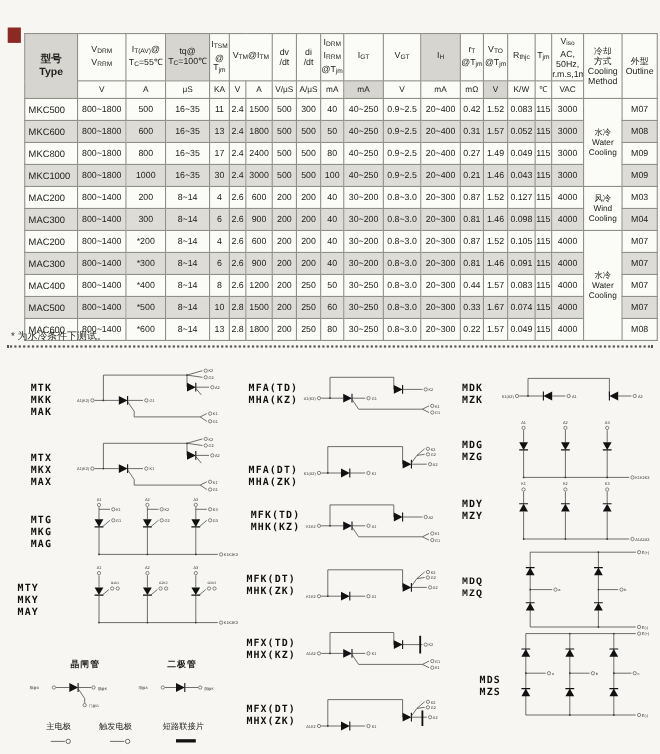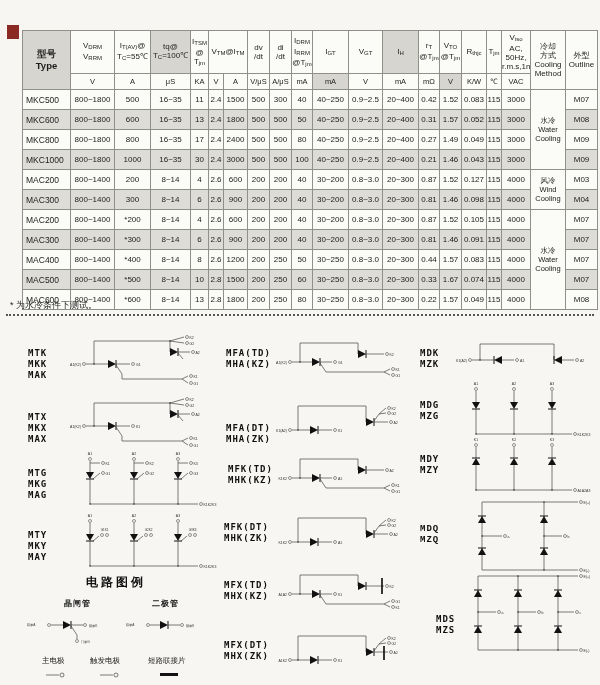--- a/index.html
+++ b/index.html
@@ -333,21 +333,20 @@
           <td>115</td>
           <td>4000</td>
           <td>M08</td>
         </tr>
       </tbody>
     </table>
   <div id="footnote">* 为水冷条件下测试。</div>
   <div id="dotted-divider"></div>
   <div id="diagram-layer">
     <div id="legend">
-        <div class="lg-title">电路图例</div>
         <div class="lg-sub" style="left:38px;top:24px">晶闸管</div>
         <div class="lg-sub" style="left:126px;top:24px">二极管</div>
         <div class="d-svg" style="left:0;top:36px"><svg width="105" height="42" viewBox="0 0 315 126">
             <text x="3" y="48" font-size="9.5" fill="#333" text-anchor="start">阳极A</text>
             <circle cx="69" cy="45" r="4.5" fill="none" stroke="#3b3b3b" stroke-width="1.6"></circle>
             <polyline points="75.0,45.0 111.0,45.0" fill="none" stroke="#3b3b3b" stroke-width="2"></polyline>
             <path d="M 111 33 L 135 45 L 111 57 Z" fill="#111"></path>
             <line x1="135" y1="33" x2="135" y2="57" stroke="#111" stroke-width="3"></line>
             <polyline points="135.0,45.0 171.0,45.0" fill="none" stroke="#3b3b3b" stroke-width="2"></polyline>
             <circle cx="177" cy="45" r="4.5" fill="none" stroke="#3b3b3b" stroke-width="1.6"></circle>
@@ -487,21 +486,21 @@
           <line x1="336" y1="87" x2="360" y2="87" stroke="#111" stroke-width="3"></line>
           <polyline points="357.0,87.0 378.0,69.0" fill="none" stroke="#3b3b3b" stroke-width="2"></polyline>
           <circle cx="387" cy="69" r="4.5" fill="none" stroke="#3b3b3b" stroke-width="1.6"></circle>
           <text x="394.5" y="73.80000000000001" font-size="10.5" fill="#333" text-anchor="start">G3</text>
           <polyline points="348.0,87.0 348.0,162.0" fill="none" stroke="#3b3b3b" stroke-width="2"></polyline>
           <circle cx="348" cy="162" r="2.4" fill="#3b3b3b"></circle>
           <polyline points="84.0,162.0 408.0,162.0" fill="none" stroke="#3b3b3b" stroke-width="2"></polyline>
           <circle cx="417" cy="162" r="4.5" fill="none" stroke="#3b3b3b" stroke-width="1.6"></circle>
           <text x="424.5" y="166.8" font-size="10.5" fill="#333" text-anchor="start">K1K2K3</text>
         </svg></div>
-      <div class="d-models" style="left: 28px; top: 210px;">MTY<br>MKY<br>MAY</div>
+      <div class="d-models" style="left: 16px; top: 210px;">MTY<br>MKY<br>MAY</div>
       <div class="d-svg" style="left: 62px; top: 192px;"><svg width="160" height="66" viewBox="0 0 480 198">
           <circle cx="84" cy="27" r="4.5" fill="none" stroke="#3b3b3b" stroke-width="1.6"></circle>
           <text x="84" y="15" font-size="10.5" fill="#333" text-anchor="middle">A1</text>
           <polyline points="84.0,33.0 84.0,66.0" fill="none" stroke="#3b3b3b" stroke-width="2"></polyline>
           <path d="M 72 66 L 96 66 L 84 87 Z" fill="#111"></path>
           <line x1="72" y1="87" x2="96" y2="87" stroke="#111" stroke-width="3"></line>
           <polyline points="93.0,87.0 111.0,72.0" fill="none" stroke="#3b3b3b" stroke-width="2"></polyline>
           <circle cx="120" cy="69" r="4.5" fill="none" stroke="#3b3b3b" stroke-width="1.6"></circle>
           <circle cx="135" cy="69" r="4.5" fill="none" stroke="#3b3b3b" stroke-width="1.6"></circle>
           <text x="127.5" y="57" font-size="9" fill="#333" text-anchor="middle">G1K1</text>

